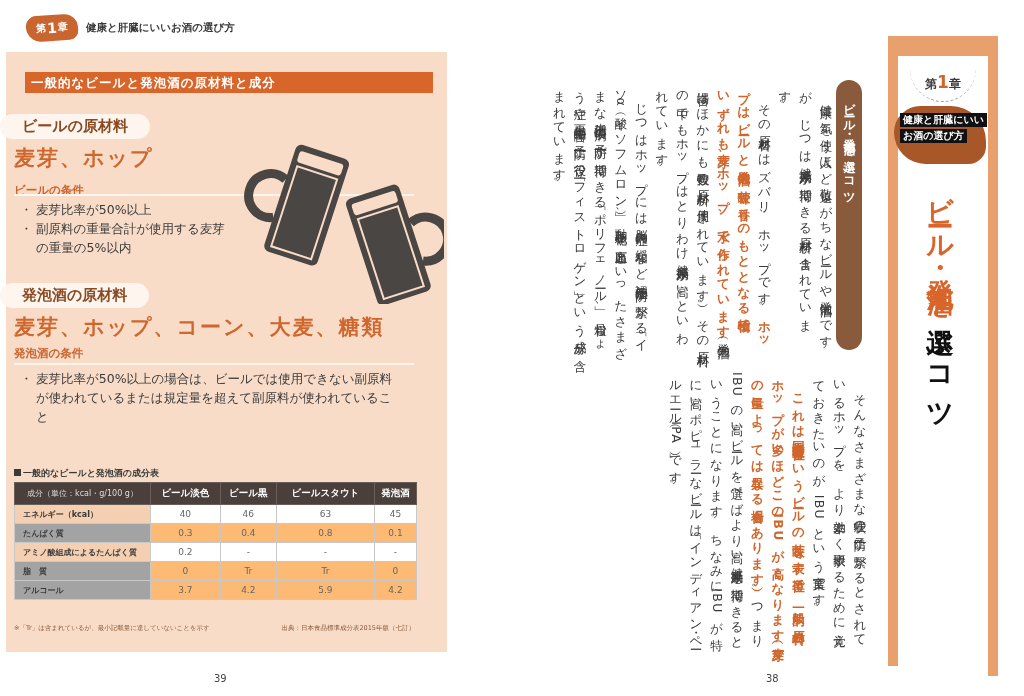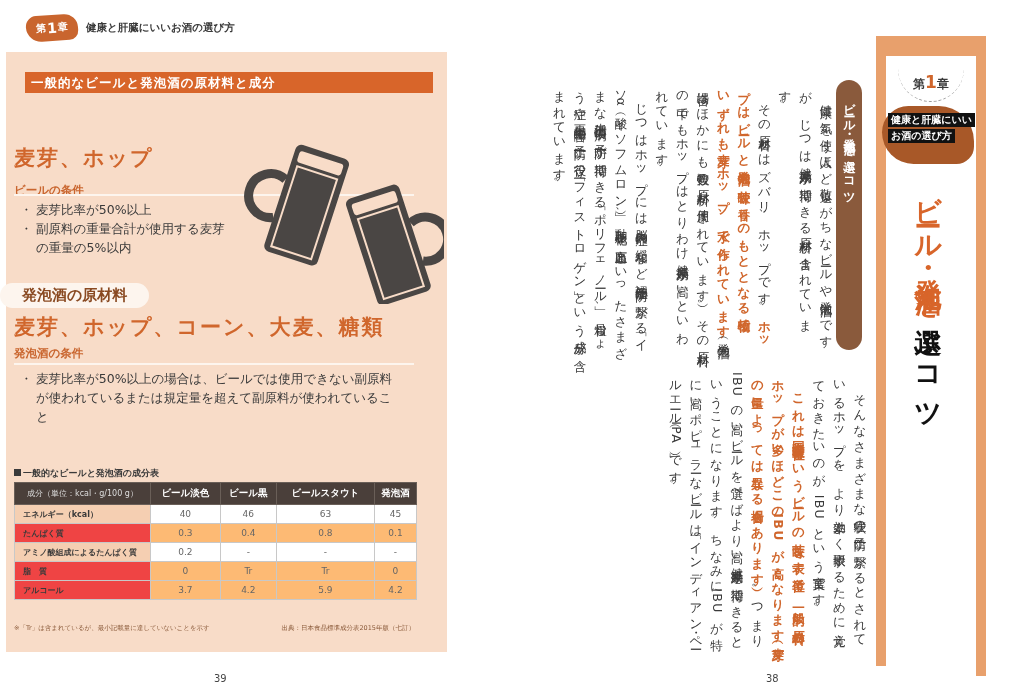--- a/index.html
+++ b/index.html
@@ -27,37 +27,37 @@
   .mugs { position: absolute; left: 238px; top: 82px; width: 200px; height: 170px; }
 
   .table-caption { position: absolute; left: 8px; top: 415px; font-size: 9px; font-weight: bold; color: #3a3a3a; }
   .table-caption .sq { display: inline-block; width: 7px; height: 7px; background: #3a3a3a; margin-right: 2px; }
   table.nutri { position: absolute; left: 8px; top: 430px; width: 403px; border-collapse: collapse; font-size: 8.5px; }
   table.nutri th { background: #4a3f3a; color: #fff; height: 22px; font-weight: bold; font-size: 9.5px; border: 1px solid #6a5f58; }
   table.nutri th.first { font-weight: normal; font-size: 8px; color: #ddd; width: 136px; }
   table.nutri td { height: 19px; border: 1px solid #c8c8c8; text-align: center; color: #666; font-size: 9px; }
   table.nutri td.rowhead { text-align: left; padding-left: 8px; font-weight: bold; color: #3a3a3a; font-size: 8px; }
   table.nutri tr.odd td.rowhead { background: #f5cfb2; }
-  table.nutri tr.even td.rowhead { background: #ef4444; }
+  table.nutri tr.even td.rowhead { background: #a3a3a3; }
   table.nutri tr.odd td { background: #ffffff; }
   table.nutri tr.even td.val { background: #fdba74; }
   .footnote { position: absolute; left: 8px; top: 572px; font-size: 6.5px; color: #8a5a3a; }
   .source { position: absolute; right: 32px; top: 572px; font-size: 6.5px; color: #8a5a3a; }
 
   .page-num { position: absolute; top: 672px; font-size: 11px; color: #444; font-family: "DejaVu Sans Condensed", "DejaVu Sans", sans-serif; }
 
   
   .right-page { position: absolute; left: 540px; top: 0; width: 484px; height: 696px; }
   .vbody { position: absolute; writing-mode: vertical-rl; font-size: 12.5px; line-height: 20.5px; color: #3a3a3a; letter-spacing: 1.3px; }
   .vbody .hl { color: #d0662c; font-weight: bold; }
   .vbody p { text-indent: 1em; }
 
   .section-tab { position: absolute; left: 296px; top: 80px; width: 26px; height: 270px; background: #8a5a3c; border-radius: 13px; writing-mode: vertical-rl; color: #fff; font-weight: bold; font-size: 12px; display: flex; align-items: center; padding-top: 14px; letter-spacing: 2px; }
 
-  .title-frame { position: absolute; left: 336px; top: 36px; width: 110px; height: 640px; padding-left: 28px; }
+  .title-frame { position: absolute; left: 348px; top: 36px; width: 110px; height: 640px; padding-left: 28px; }
   .frame-bar { position: absolute; top: 0; width: 10px; background: #e8a06c; }
   .frame-top { position: absolute; left: 0; top: 0; width: 110px; height: 20px; background: #e8a06c; }
   .chapter-circle { position: absolute; left: 22px; top: 30px; width: 66px; height: 36px; border-bottom: 1px dashed #999; border-radius: 0 0 40px 40px; text-align: center; font-size: 12px; font-weight: bold; color: #3a3a3a; padding-top: 6px; }
   .chapter-circle .num { color: #d0662c; font-size: 17px; }
   .liver-shape { position: absolute; left: 6px; top: 70px; width: 92px; height: 58px; background: #a85828; border-radius: 30px 40px 20px 36px; }
   .subtitle-bar { position: absolute; left: 12px; height: 14px; background: #111; color: #fff; font-size: 10px; font-weight: bold; line-height: 14px; padding: 0 3px; white-space: nowrap; }
   .main-title { position: absolute; left: 32px; top: 140px; writing-mode: vertical-rl; font-size: 27px; font-weight: bold; letter-spacing: 5px; line-height: 40px; }
   .main-title .orange { color: #d8652a; }
   .main-title .black { color: #111; }
 </style>
@@ -70,20 +70,21 @@
       <span>第</span>
         <span class="num">1</span>
         <span>章</span>
     </div>
     <span class="chapter-header-title">健康と肝臓にいいお酒の選び方</span>
   </div>
 
   <div class="panel">
     <div class="panel-title">一般的なビールと発泡酒の原材料と成分</div>
 
+    <div class="pill" style="left:-6px; top:62px;">ビールの原材料</div>
     <div class="big-ingredients" style="left:8px; top:92px;">麦芽、ホップ</div>
     <div class="cond-label" style="left:8px; top:131px;">ビールの条件</div>
     <div class="cond-rule" style="left:8px; top:142px; width:400px;"></div>
     <ul class="bullets" style="left:16px; top:148px; width:210px;">
       <li>麦芽比率が50%以上</li>
       <li>副原料の重量合計が使用する麦芽の重量の5%以内</li>
     </ul>
 
     <svg class="mugs" viewBox="0 0 200 170">
       <g transform="translate(48,58) rotate(18)">

